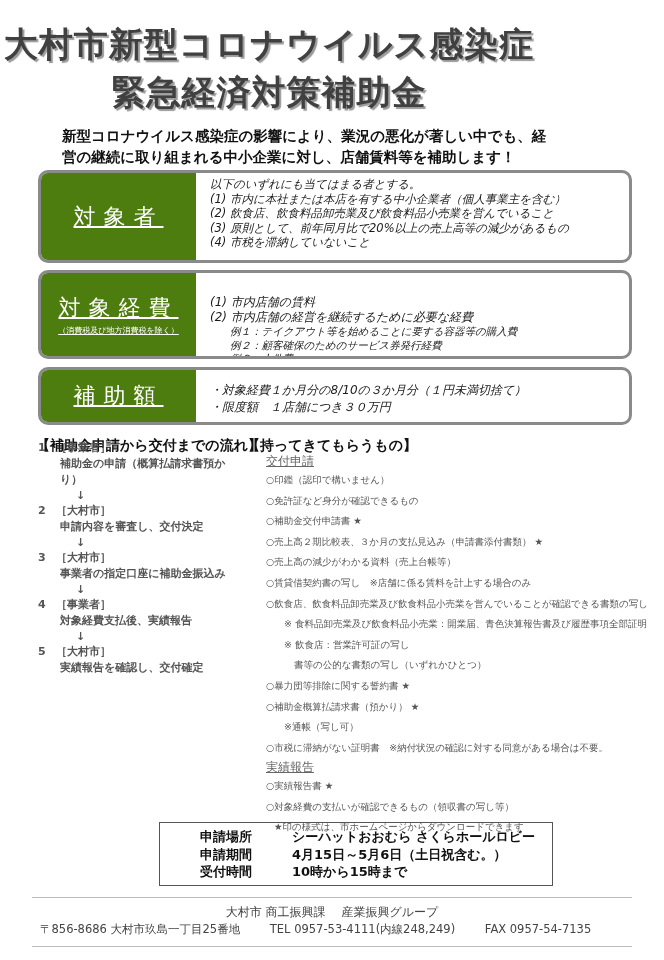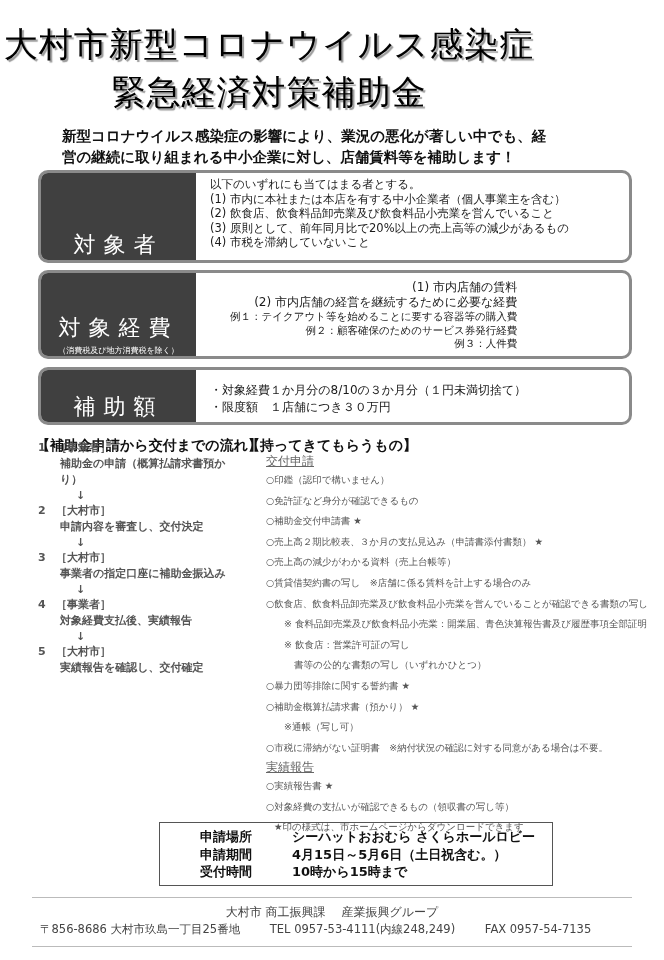--- a/index.html
+++ b/index.html
@@ -1,52 +1,53 @@
 <!DOCTYPE html>
 <html><head>
   <meta charset="utf-8">
   <style>
     * { box-sizing: border-box; margin: 0; padding: 0; }
     html, body { width: 664px; height: 960px; background: #ffffff; overflow: hidden; }
     body { font-family: "DejaVu Sans", "Liberation Sans", sans-serif; color: #1a1a1a; position: relative; }
 
     .title {
       position: absolute; left: 0; width: 538px; text-align: center;
-      font-weight: normal; color: #000000;
+      font-weight: bold; color: #404040;
       text-shadow: 2px 2px 1px #9a9a9a;
       letter-spacing: 1px;
     }
     .title1 { top: 22px; font-size: 34px; }
     .title2 { top: 70px; font-size: 34px; }
 
     .lead {
       position: absolute; left: 62px; top: 126px; width: 560px;
       font-size: 14.5px; font-weight: bold; line-height: 21px; color: #111;
     }
 
     .panel {
       position: absolute; left: 38px; width: 594px;
       border: 3px solid #8a8a8a; border-radius: 10px; background: #fff; overflow: hidden;
       display: flex;
     }
     .panel .label {
-      width: 155px; background: #404040; color: #ffffff;
-      display: flex; flex-direction: column; align-items: center; justify-content: flex-end;
+      width: 155px; background: #4d7c0f; color: #ffffff;
+      display: flex; flex-direction: column; align-items: center; justify-content: center;
       flex-shrink: 0;
+      text-decoration: underline;
     }
     .panel .label .main { font-size: 22px; letter-spacing: 8px; font-weight: normal; }
     .panel .label .sub { font-size: 8px; letter-spacing: 0; margin-top: 2px; }
-    .panel .body { padding: 4px 14px; font-size: 11.5px; line-height: 14.6px; color: #1a1a1a; }
+    .panel .body { padding: 4px 14px; font-size: 11.5px; line-height: 14.6px; color: #1a1a1a; font-style: italic; }
     .panel .body .ex { padding-left: 20px; font-size: 10.5px; line-height: 13.5px; }
 
     #p1 { top: 170px; height: 93px; }
     #p2 { top: 270px; height: 89px; }
     #p3 { top: 367px; height: 58px; }
     #p3 .body { padding-top: 12px; font-size: 12px; line-height: 17px; }
-    #p2 .body { padding-top: 7px; text-align: right; }
+    #p2 .body { padding-top: 22px; }
     #p2 .body .item { font-size: 12px; line-height: 15px; }
 
     .section-head { position: absolute; font-size: 14px; font-weight: bold; color: #111; }
     #flow-head { left: 36px; top: 437px; }
     #bring-head { left: 246px; top: 437px; }
 
     .flow { position: absolute; left: 38px; top: 440px; width: 200px; font-size: 11px; color: #555; font-weight: bold; }
     .flow .step { line-height: 16px; }
     .flow .step .num { display: inline-block; width: 18px; }
     .flow .desc { padding-left: 22px; line-height: 16px; }

